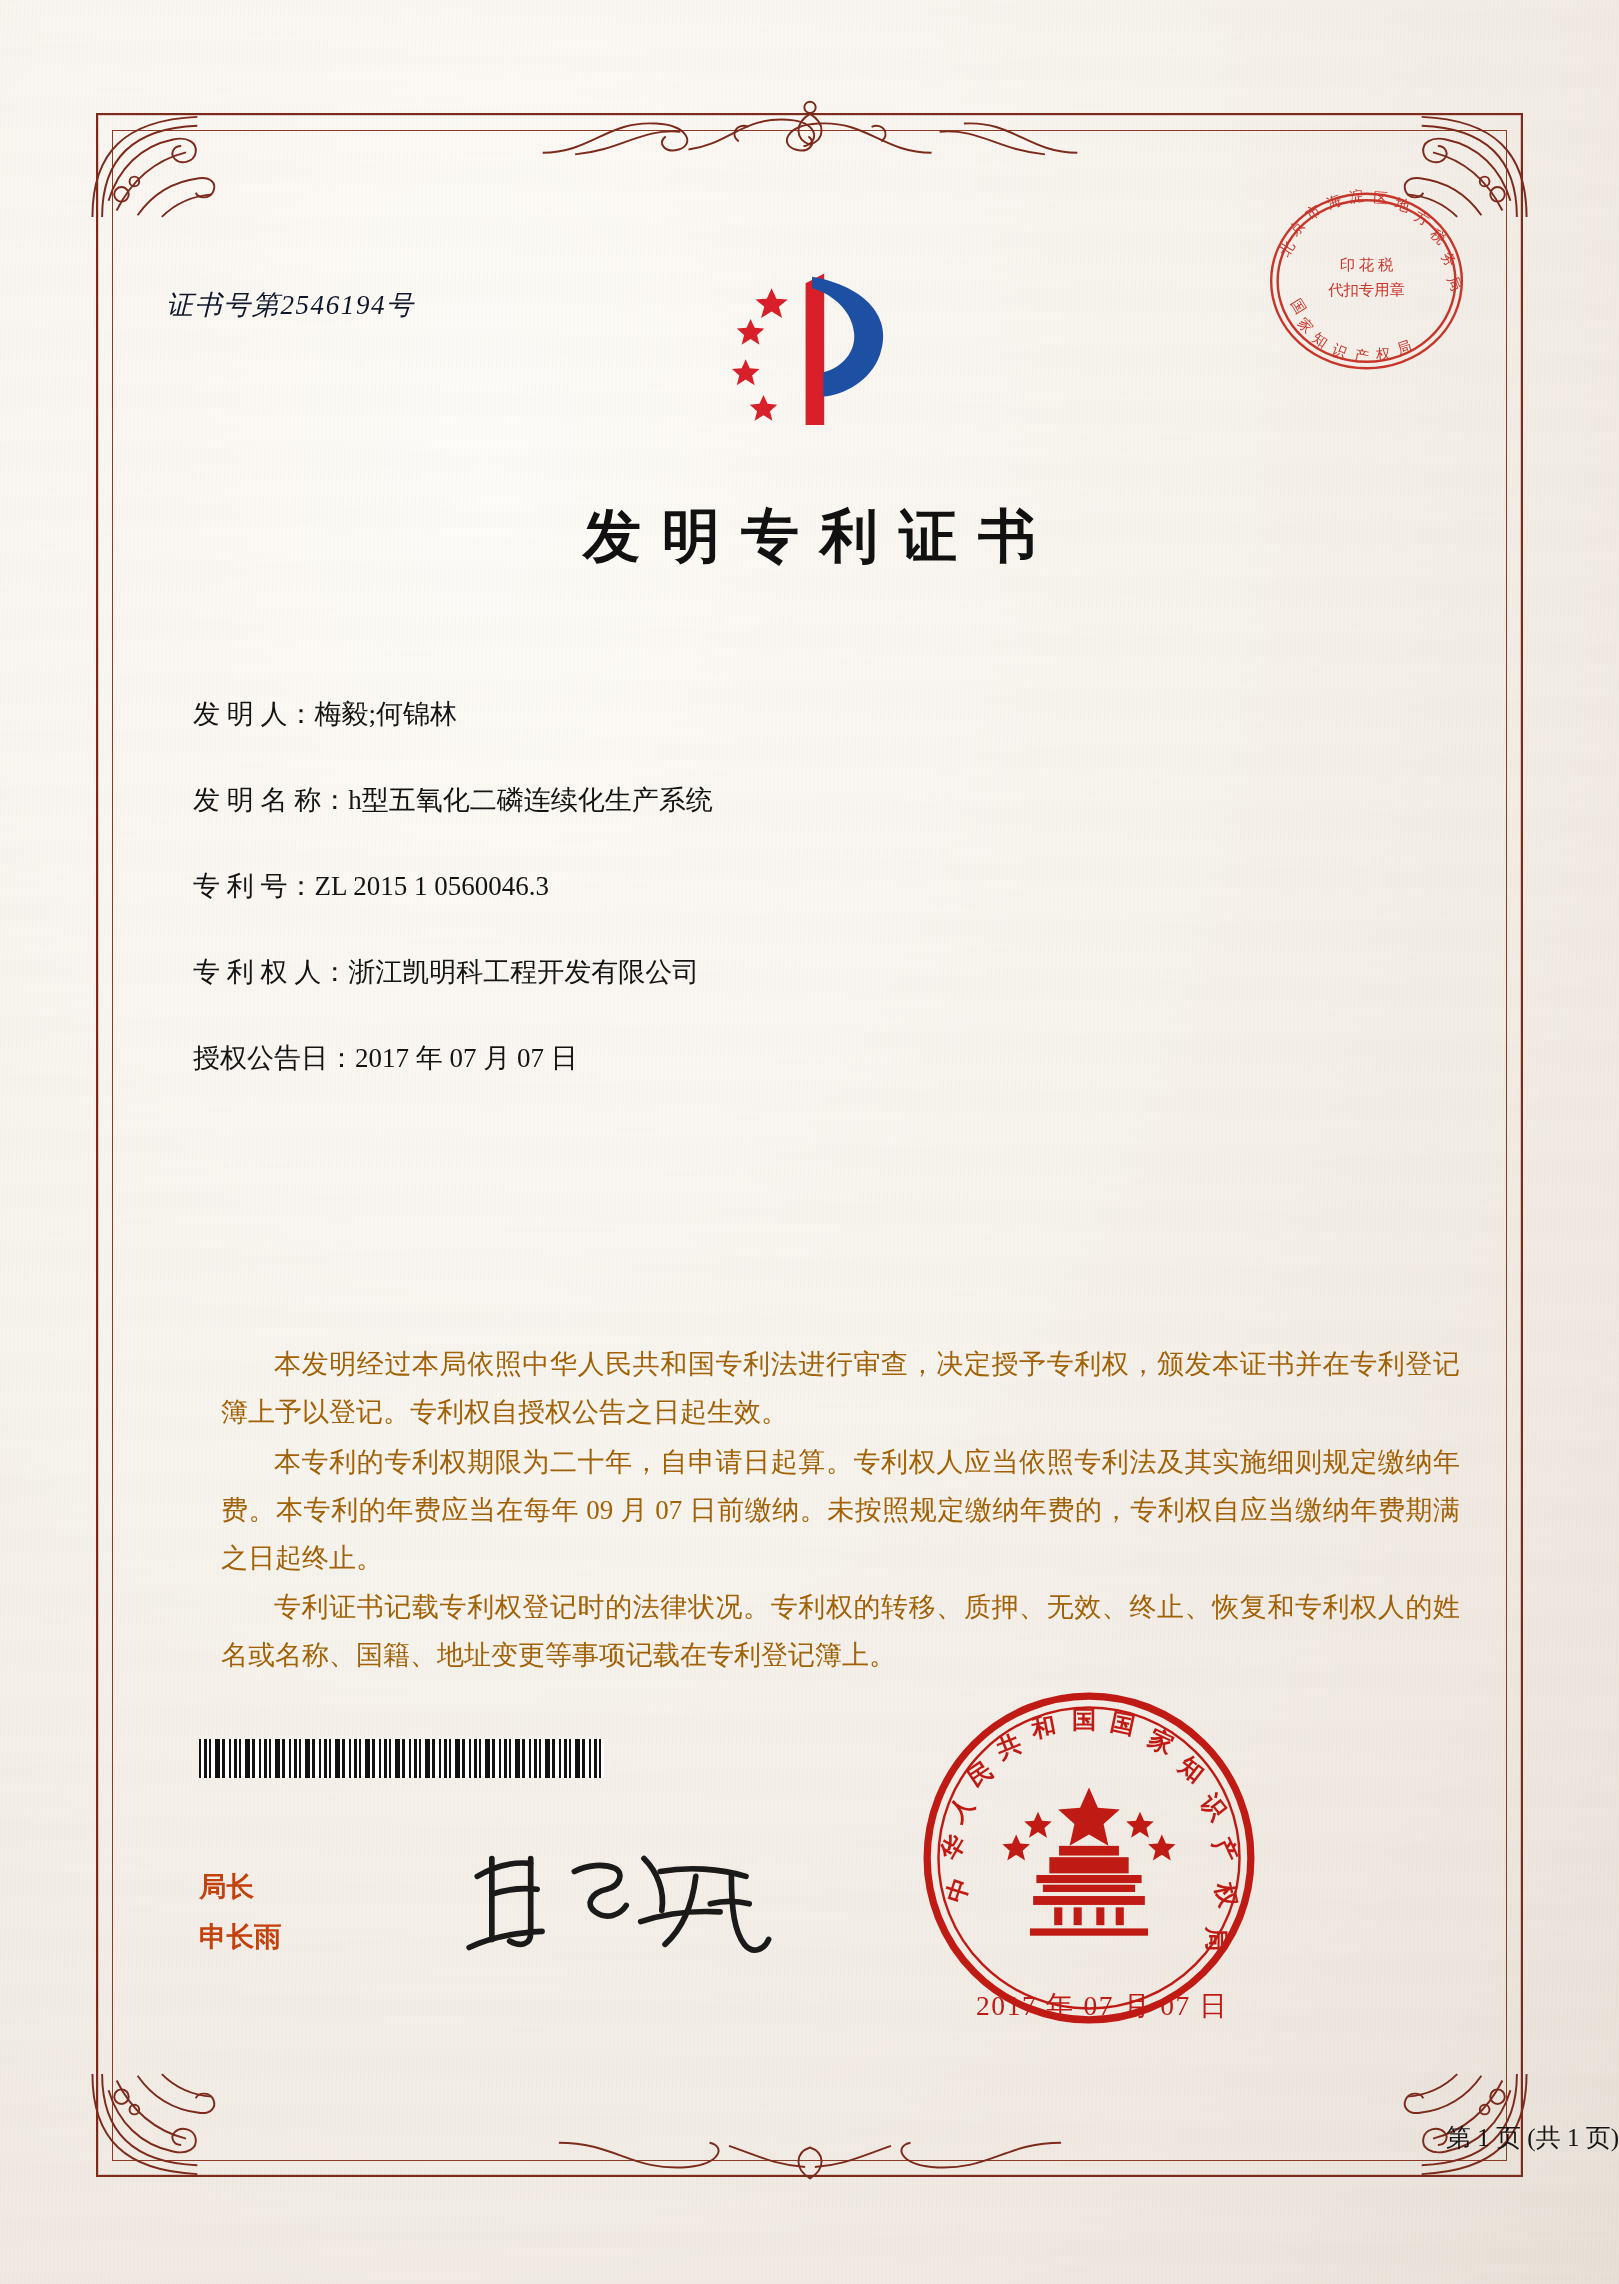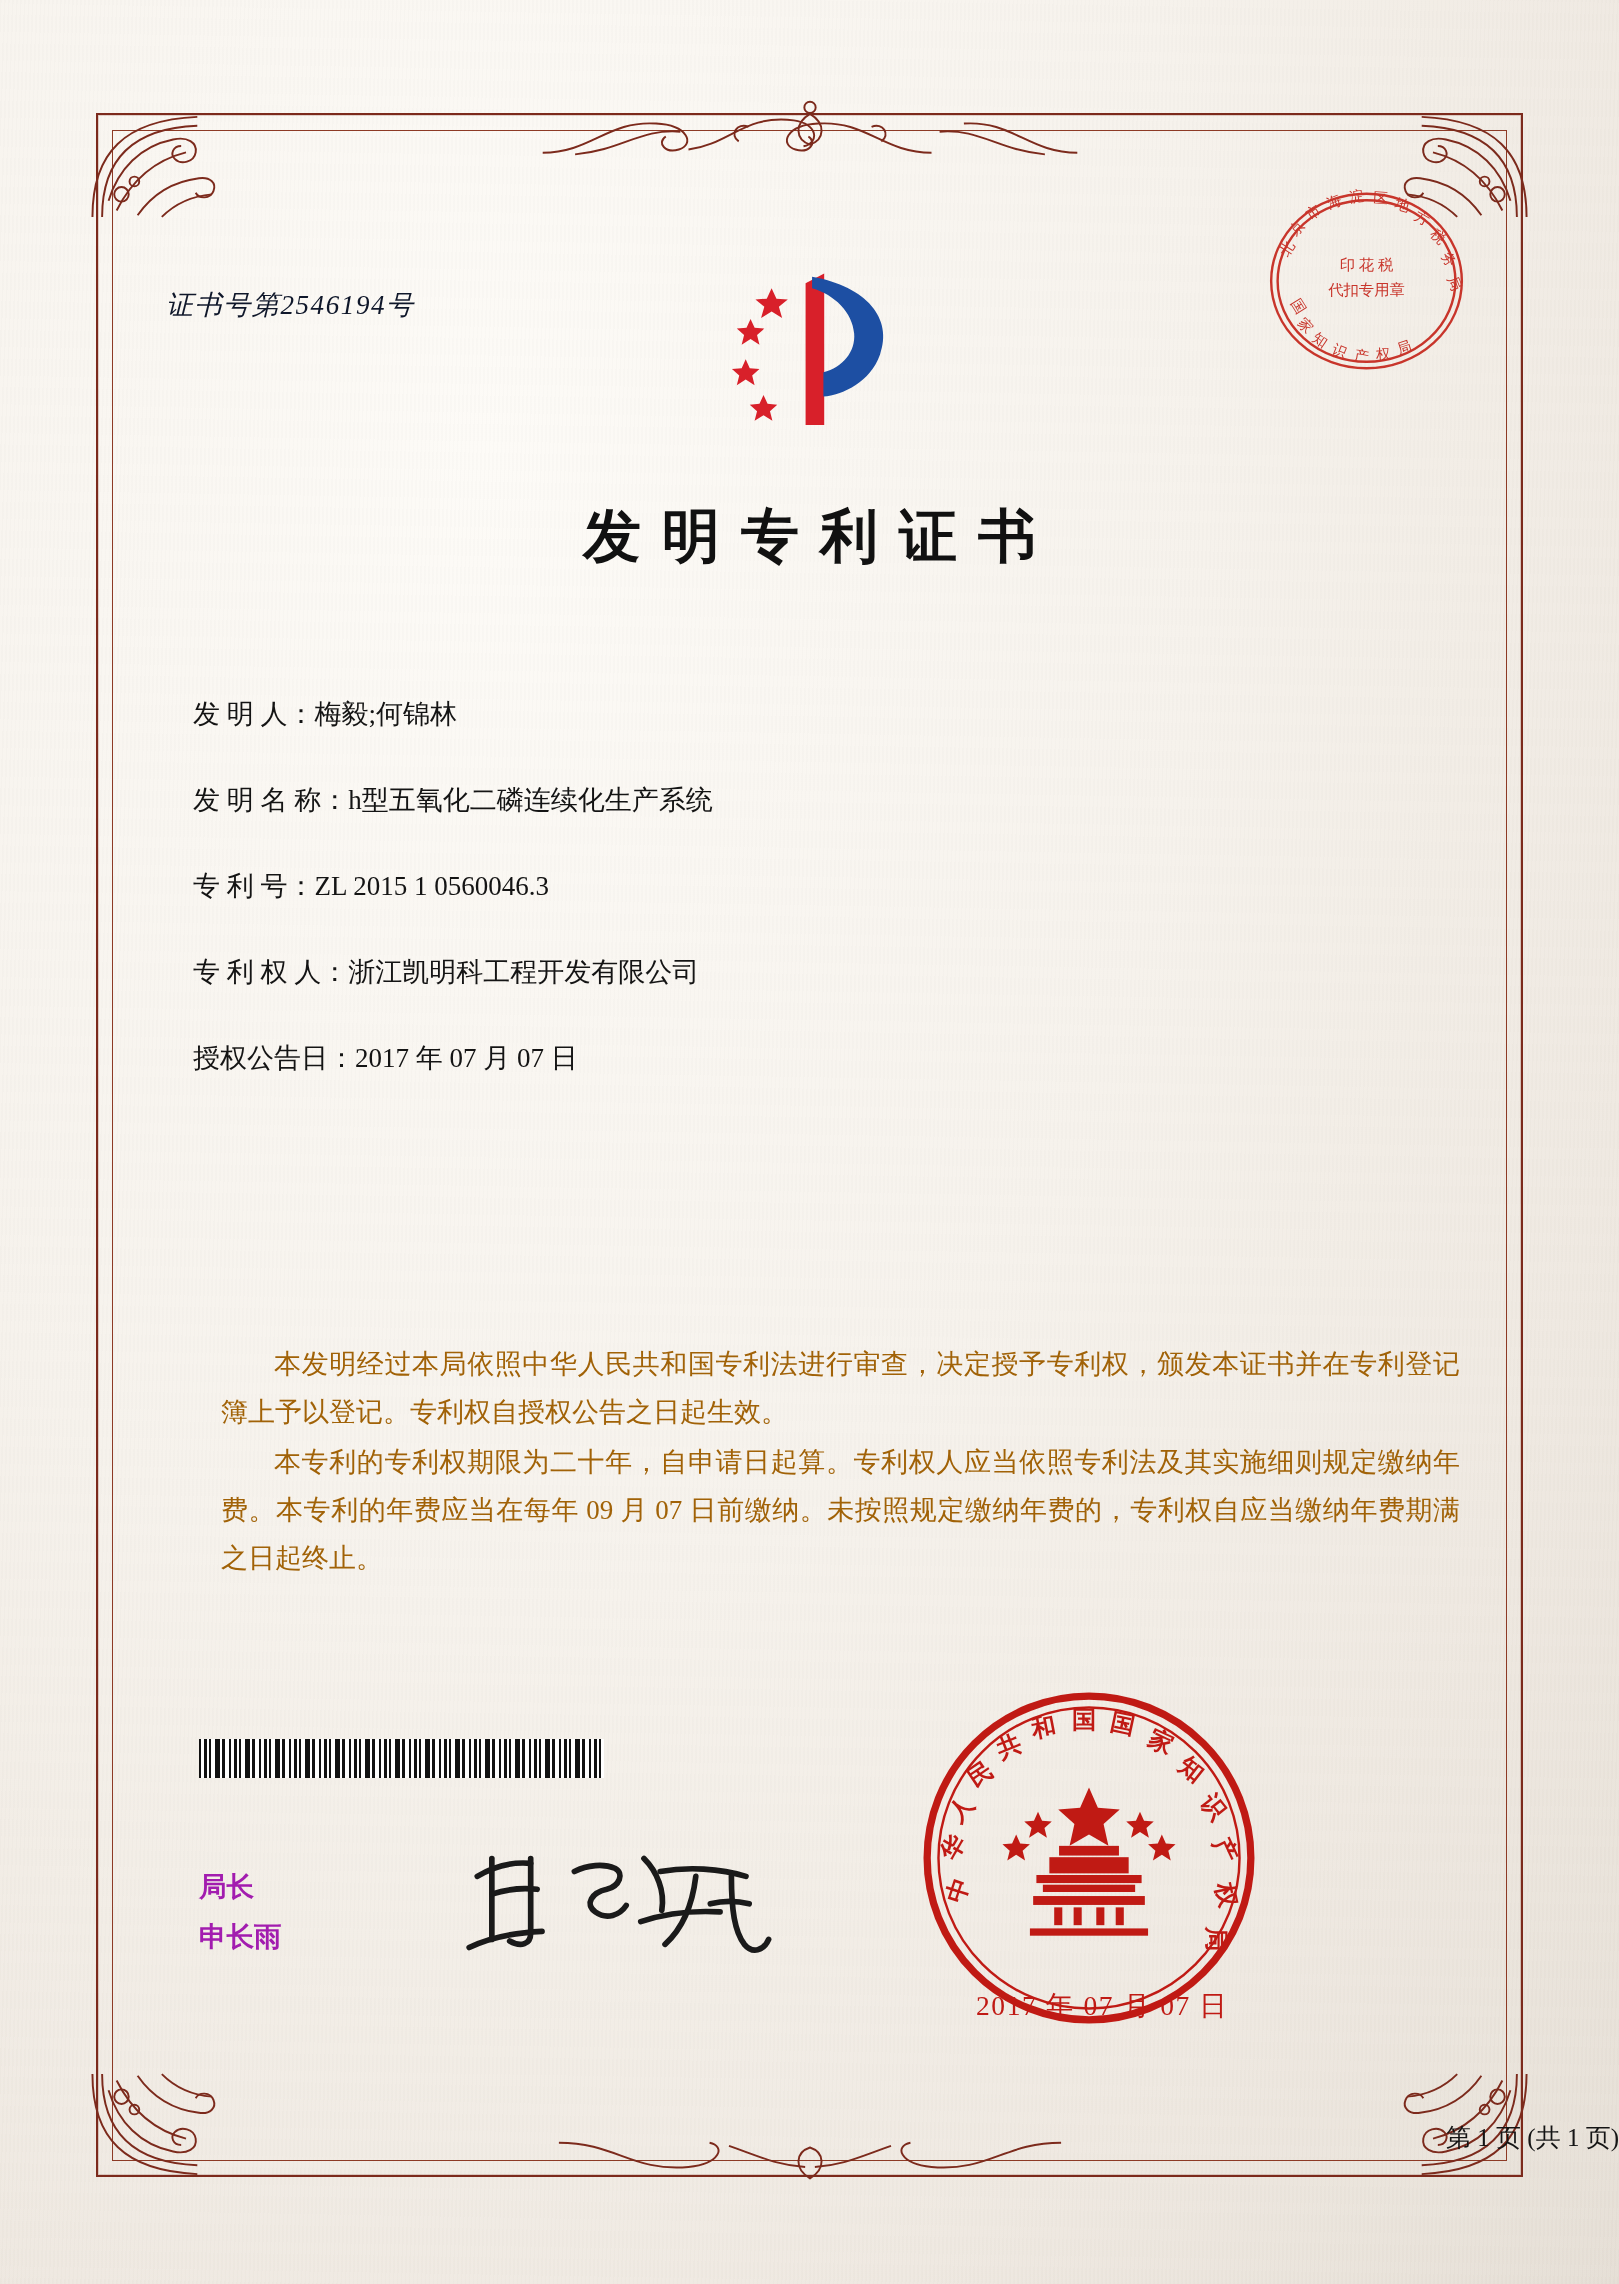--- a/index.html
+++ b/index.html
@@ -97,21 +97,21 @@
     position:absolute;left:199px;top:1739px;width:405px;height:39px;
     background:
       repeating-linear-gradient(90deg,
         #111 0 2.4px, #fff 2.4px 4.9px, #111 4.9px 8px, #fff 8px 10.5px,
         #111 10.5px 12px, #fff 12px 16px, #111 16px 21px, #fff 21px 23.5px,
         #111 23.5px 26px, #fff 26px 30px);
   }
   
   .sig-label{
     position:absolute;left:199px;top:1862px;
-    font-size:27.5px;font-weight:bold;color:#a21caf;line-height:50px;
+    font-size:27.5px;font-weight:bold;color:#c2410c;line-height:50px;
   }
   .sig-hand{
     position:absolute;left:453px;top:1826px;width:348px;height:146px;
   }
   .sig-hand svg{width:100%;height:100%;}
   
   .seal-main{
     position:absolute;left:915px;top:1684px;width:348px;height:348px;
   }
   .seal-main svg{width:100%;height:100%;}
@@ -274,20 +274,21 @@
     <span class="lbl sp1">专 利 权 人</span><span class="lbl">：</span><span class="val">浙江凯明科工程开发有限公司</span>
   </div>
   <div class="field">
     <span class="lbl sp4">授权公告日</span><span class="lbl">：</span><span class="val">2017 年 07 月 07 日</span>
   </div>
 </div>
 
 <div class="body-text">
   <p>本发明经过本局依照中华人民共和国专利法进行审查，决定授予专利权，颁发本证书并在专利登记簿上予以登记。专利权自授权公告之日起生效。</p>
   <p>本专利的专利权期限为二十年，自申请日起算。专利权人应当依照专利法及其实施细则规定缴纳年费。本专利的年费应当在每年 09 月 07 日前缴纳。未按照规定缴纳年费的，专利权自应当缴纳年费期满之日起终止。</p>
+  <p>专利证书记载专利权登记时的法律状况。专利权的转移、质押、无效、终止、恢复和专利权人的姓名或名称、国籍、地址变更等事项记载在专利登记簿上。</p>
 </div>
 
 <div class="barcode"></div>
 
 <div class="sig-label">
   <div>局长</div>
   <div>申长雨</div>
 </div>
 <div class="sig-hand">
   <svg viewBox="0 0 430 180" fill="none" stroke="#1a1a1a" stroke-width="7" stroke-linecap="round" stroke-linejoin="round">

